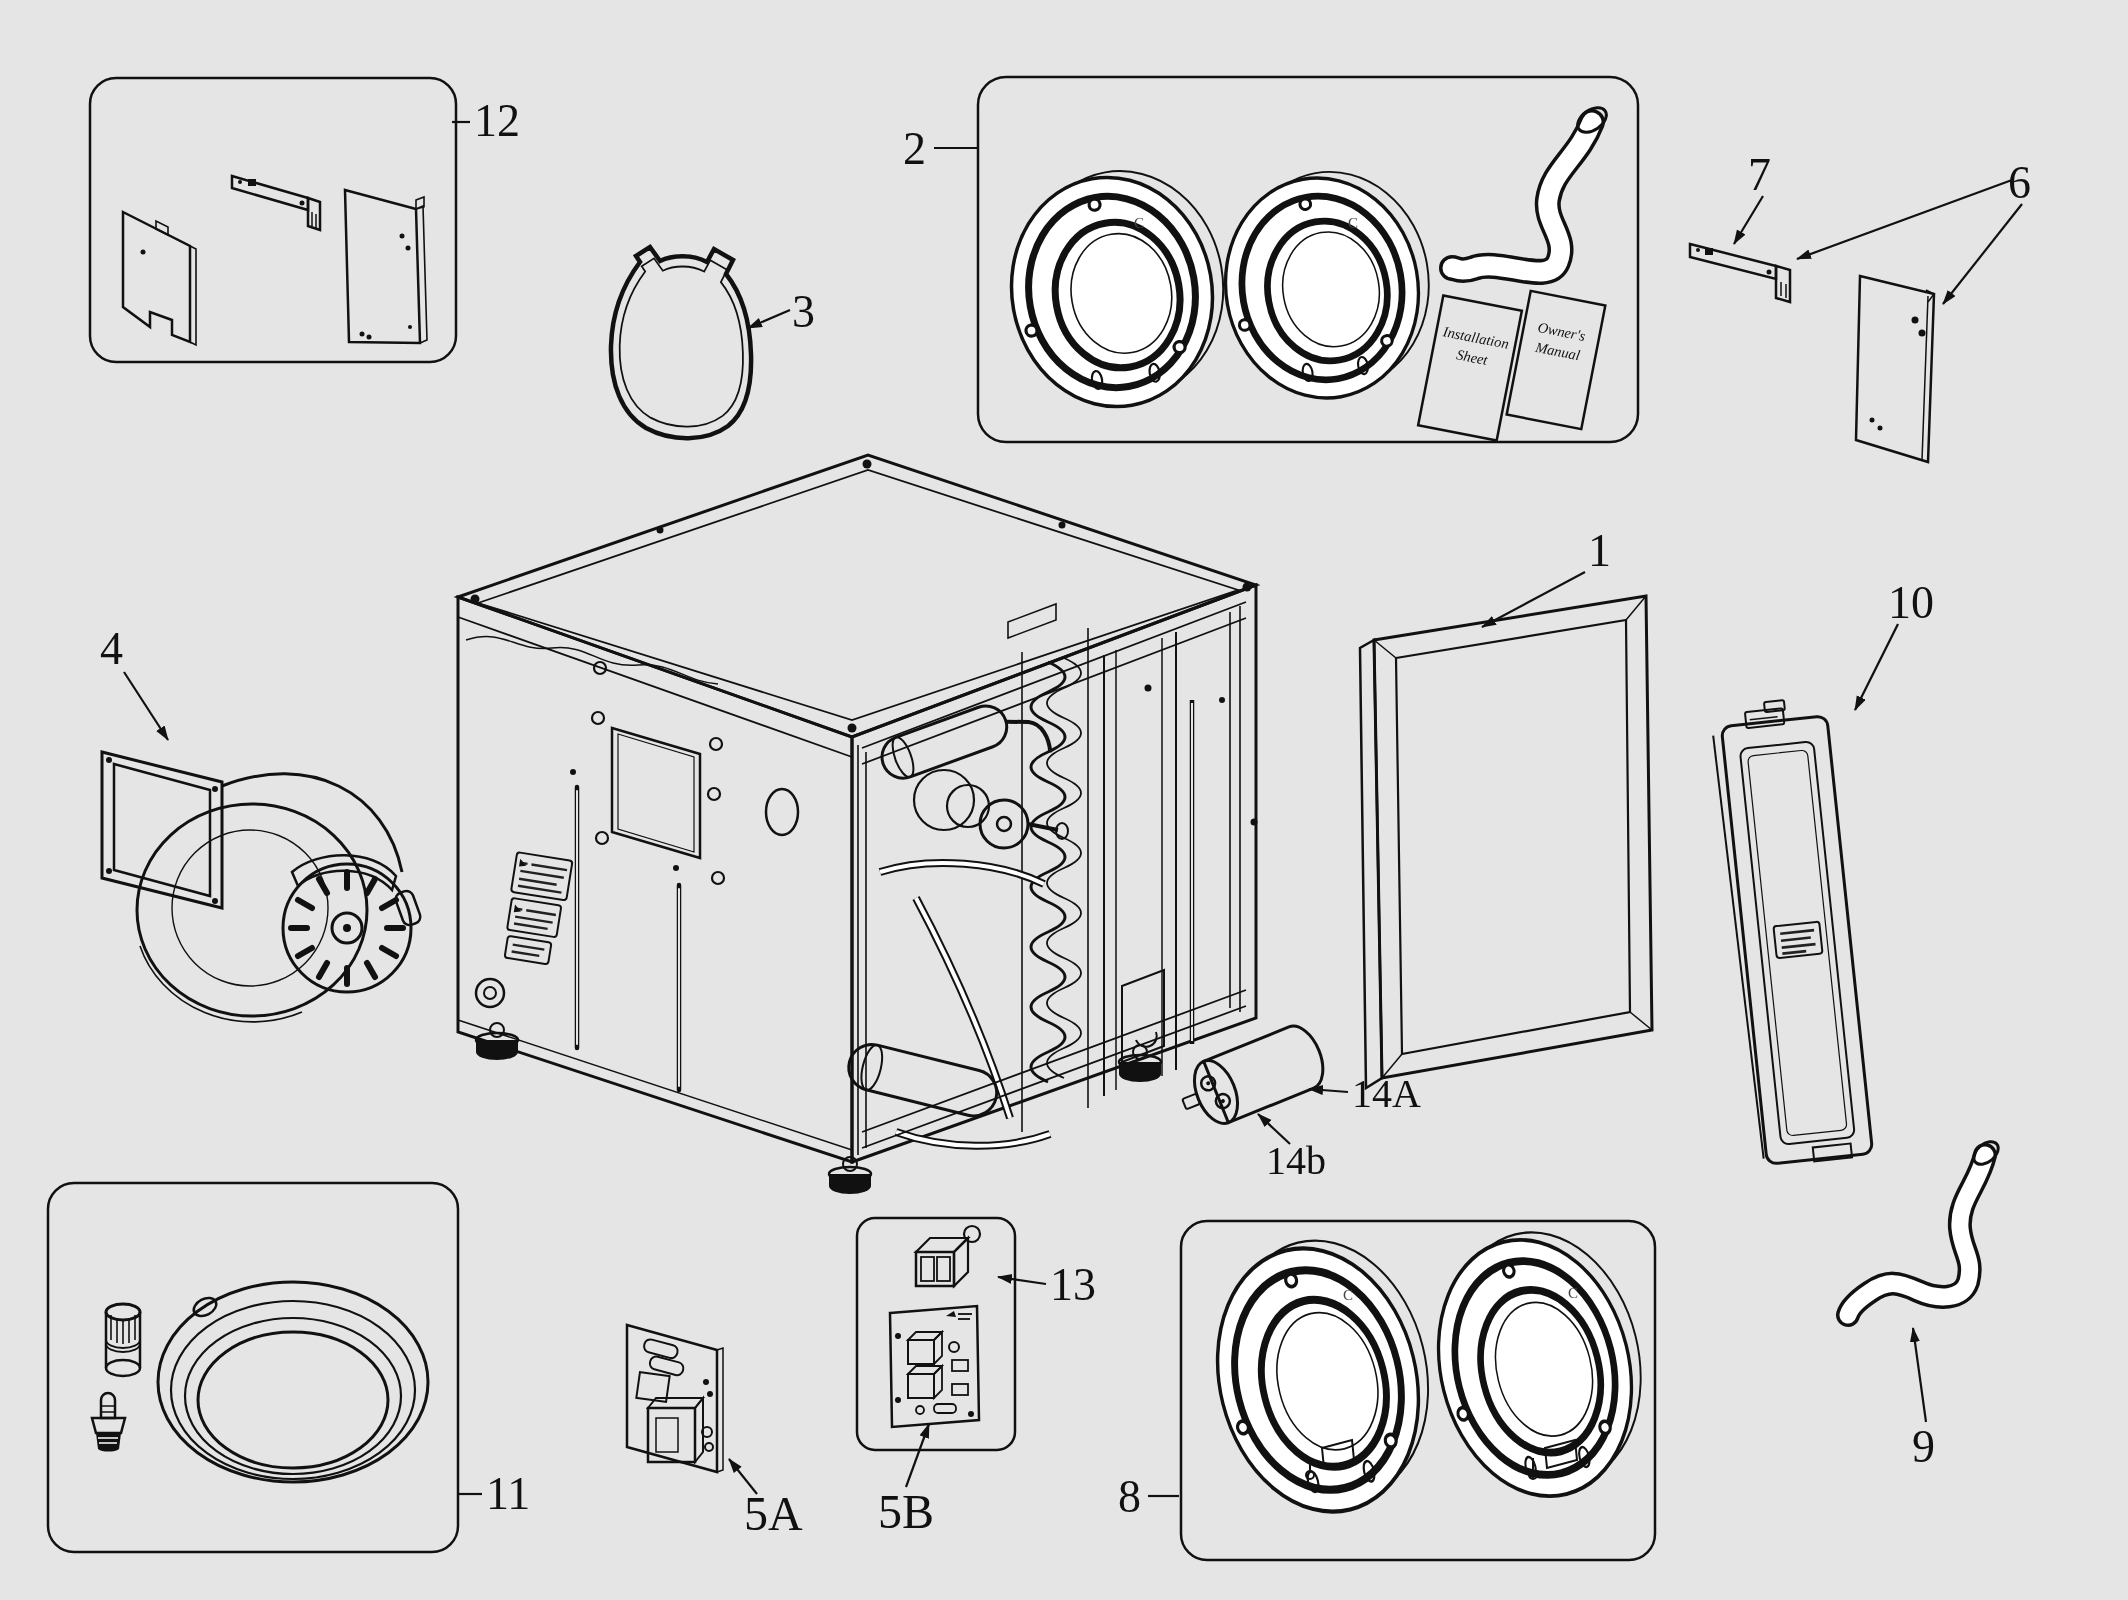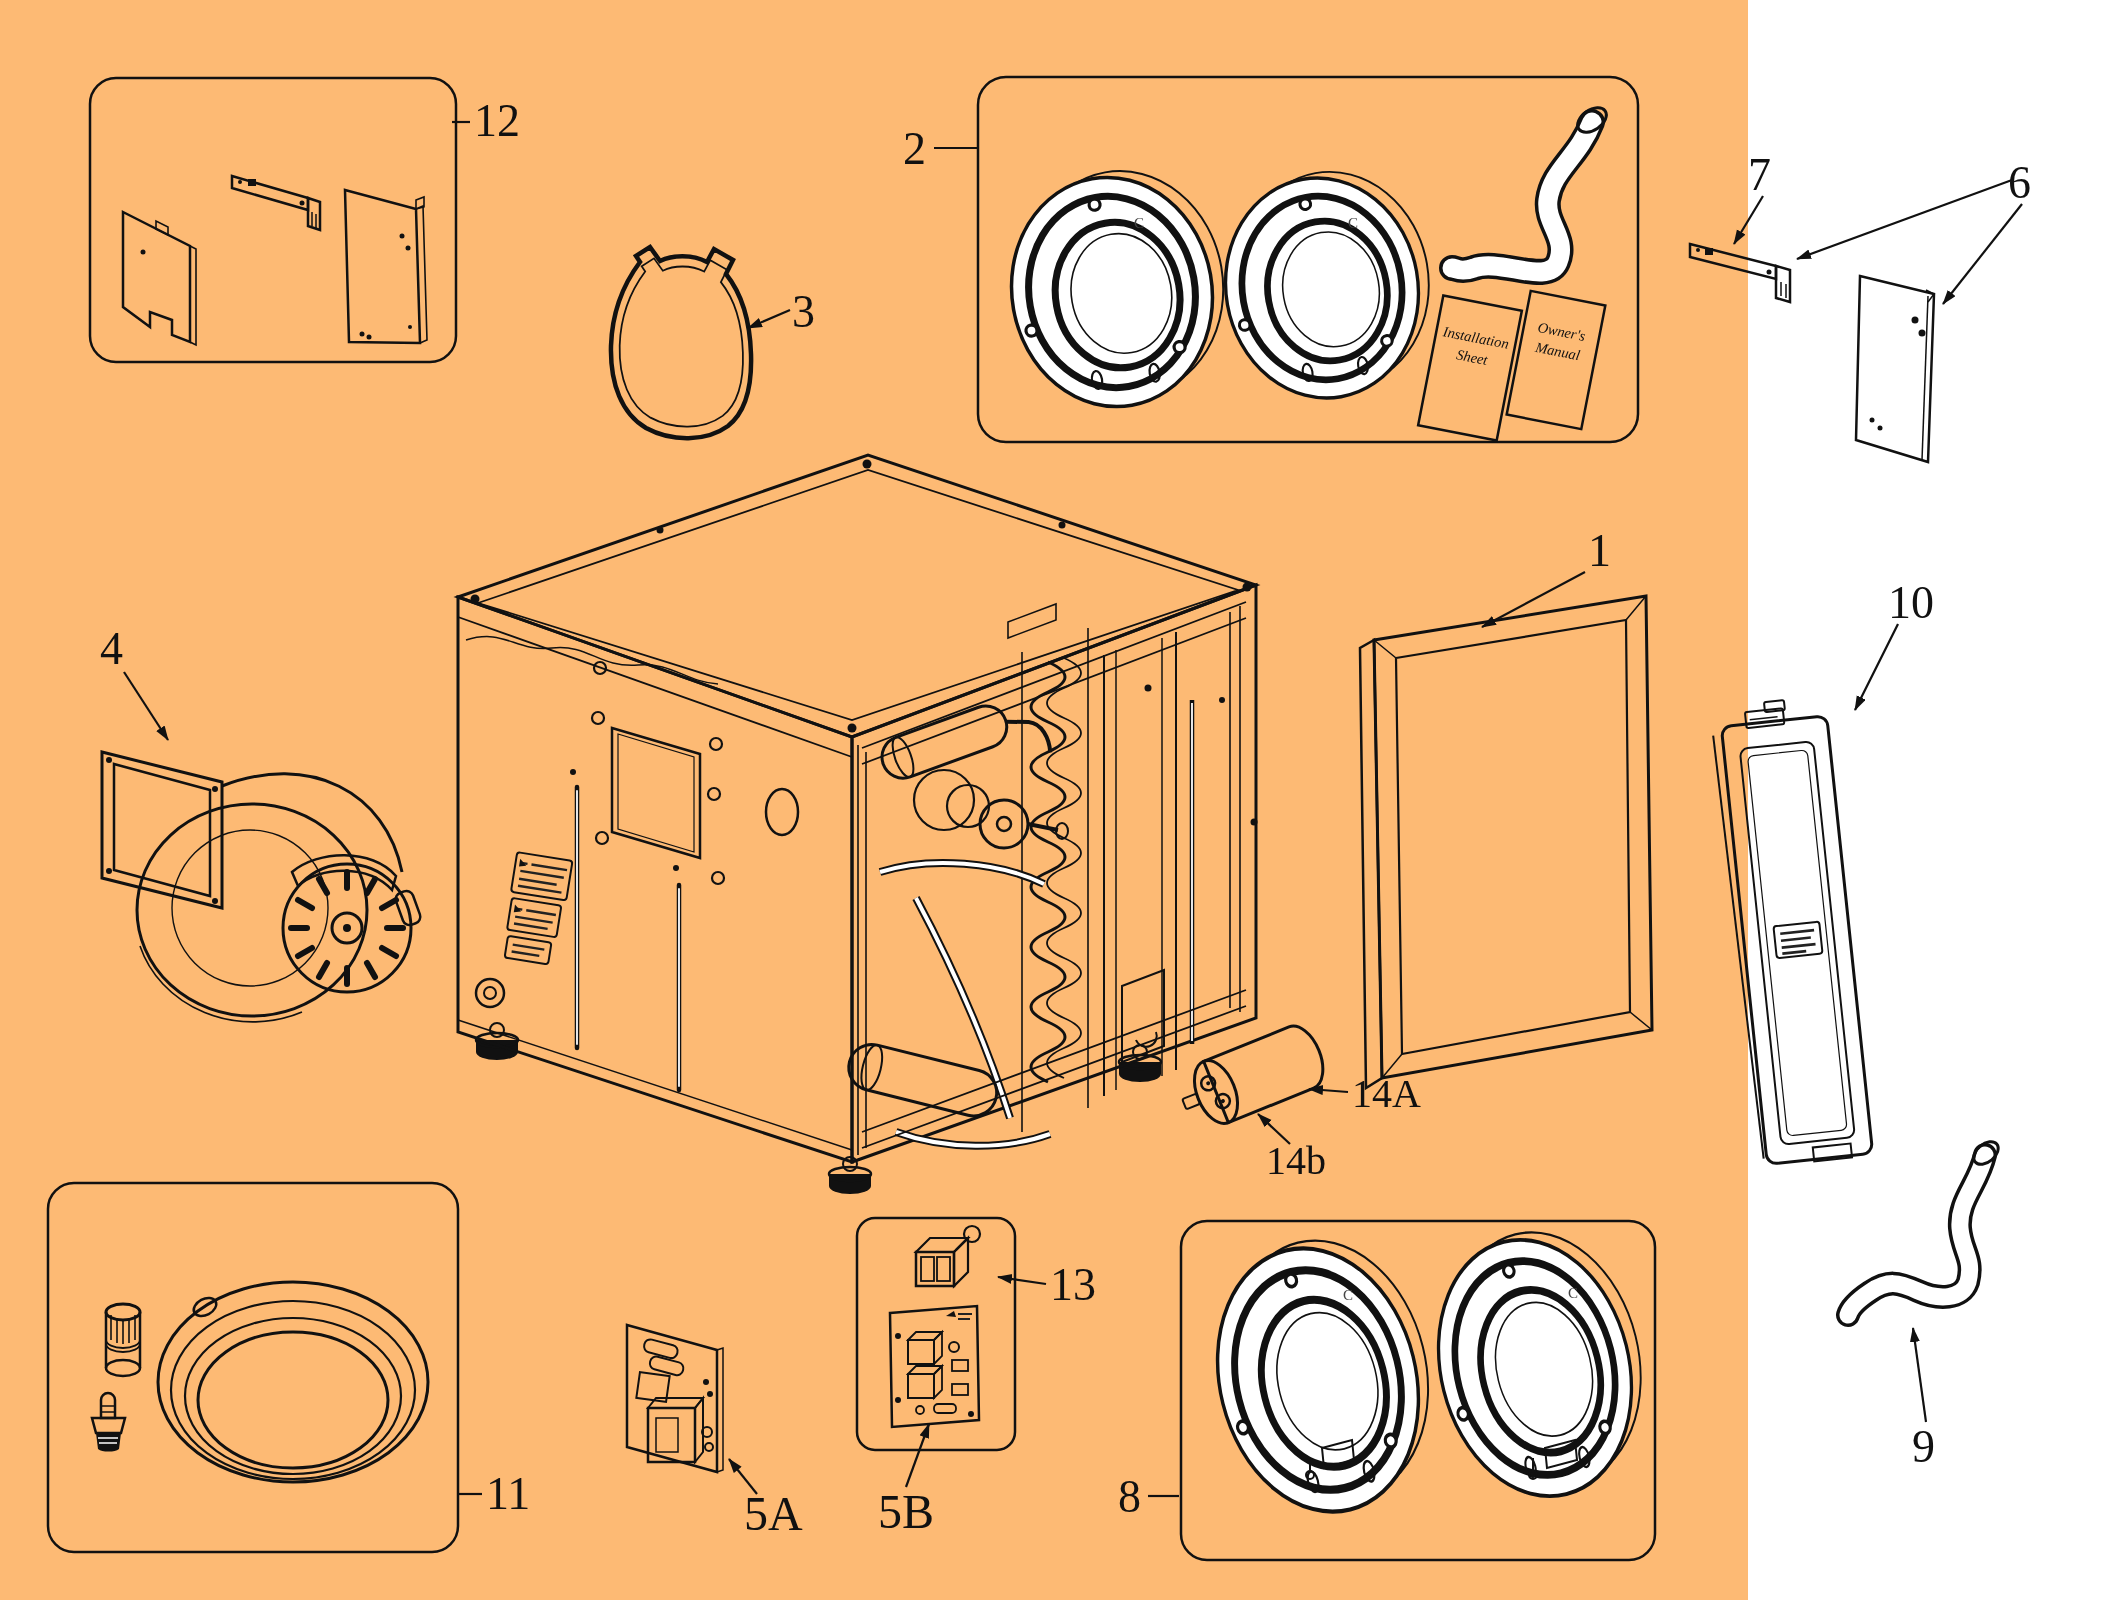--- a/index.html
+++ b/index.html
@@ -1,16 +1,16 @@
 <!DOCTYPE html>
 <html><head>
 <meta charset="utf-8">
 <style>
   html,body{margin:0;padding:0;background:#ffffff;}
-  .stage{width:1748px;height:1600px;position:relative;background:#fdba74;}
+  .stage{width:2128px;height:1600px;position:relative;background:#e5e5e5;}
   svg{display:block;}
   .ln{stroke:#111;fill:none;}
   .callout{font-family:"Liberation Serif",serif;font-size:46px;fill:#111;}
   .callout-sm{font-family:"Liberation Serif",serif;font-size:40px;fill:#111;}
   .callout-lg{font-family:"Liberation Serif",serif;font-size:48px;fill:#111;}
   .doc-txt{font-family:"Liberation Serif",serif;font-style:italic;font-size:14.5px;fill:#111;text-anchor:middle;}
   .cmark{font-family:"Liberation Serif",serif;font-size:15px;fill:#444;}
 </style>
 </head>
 <body>

